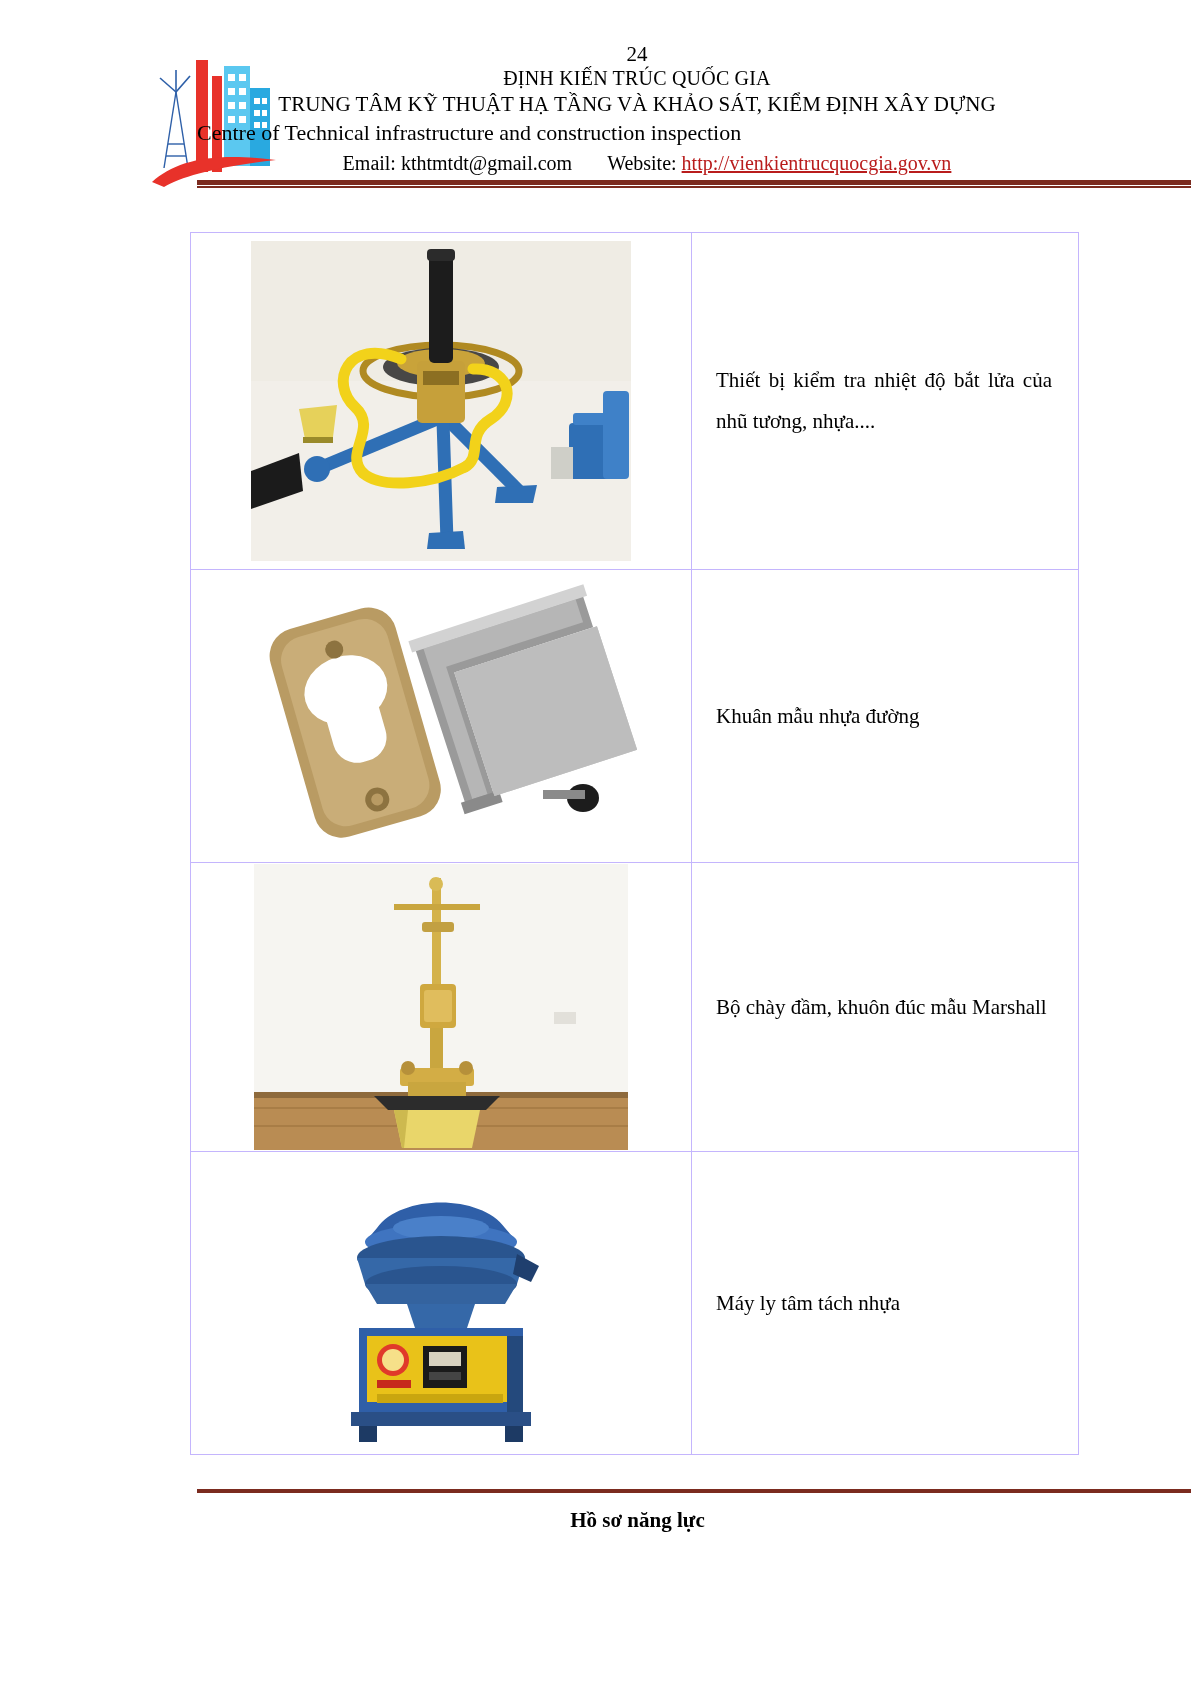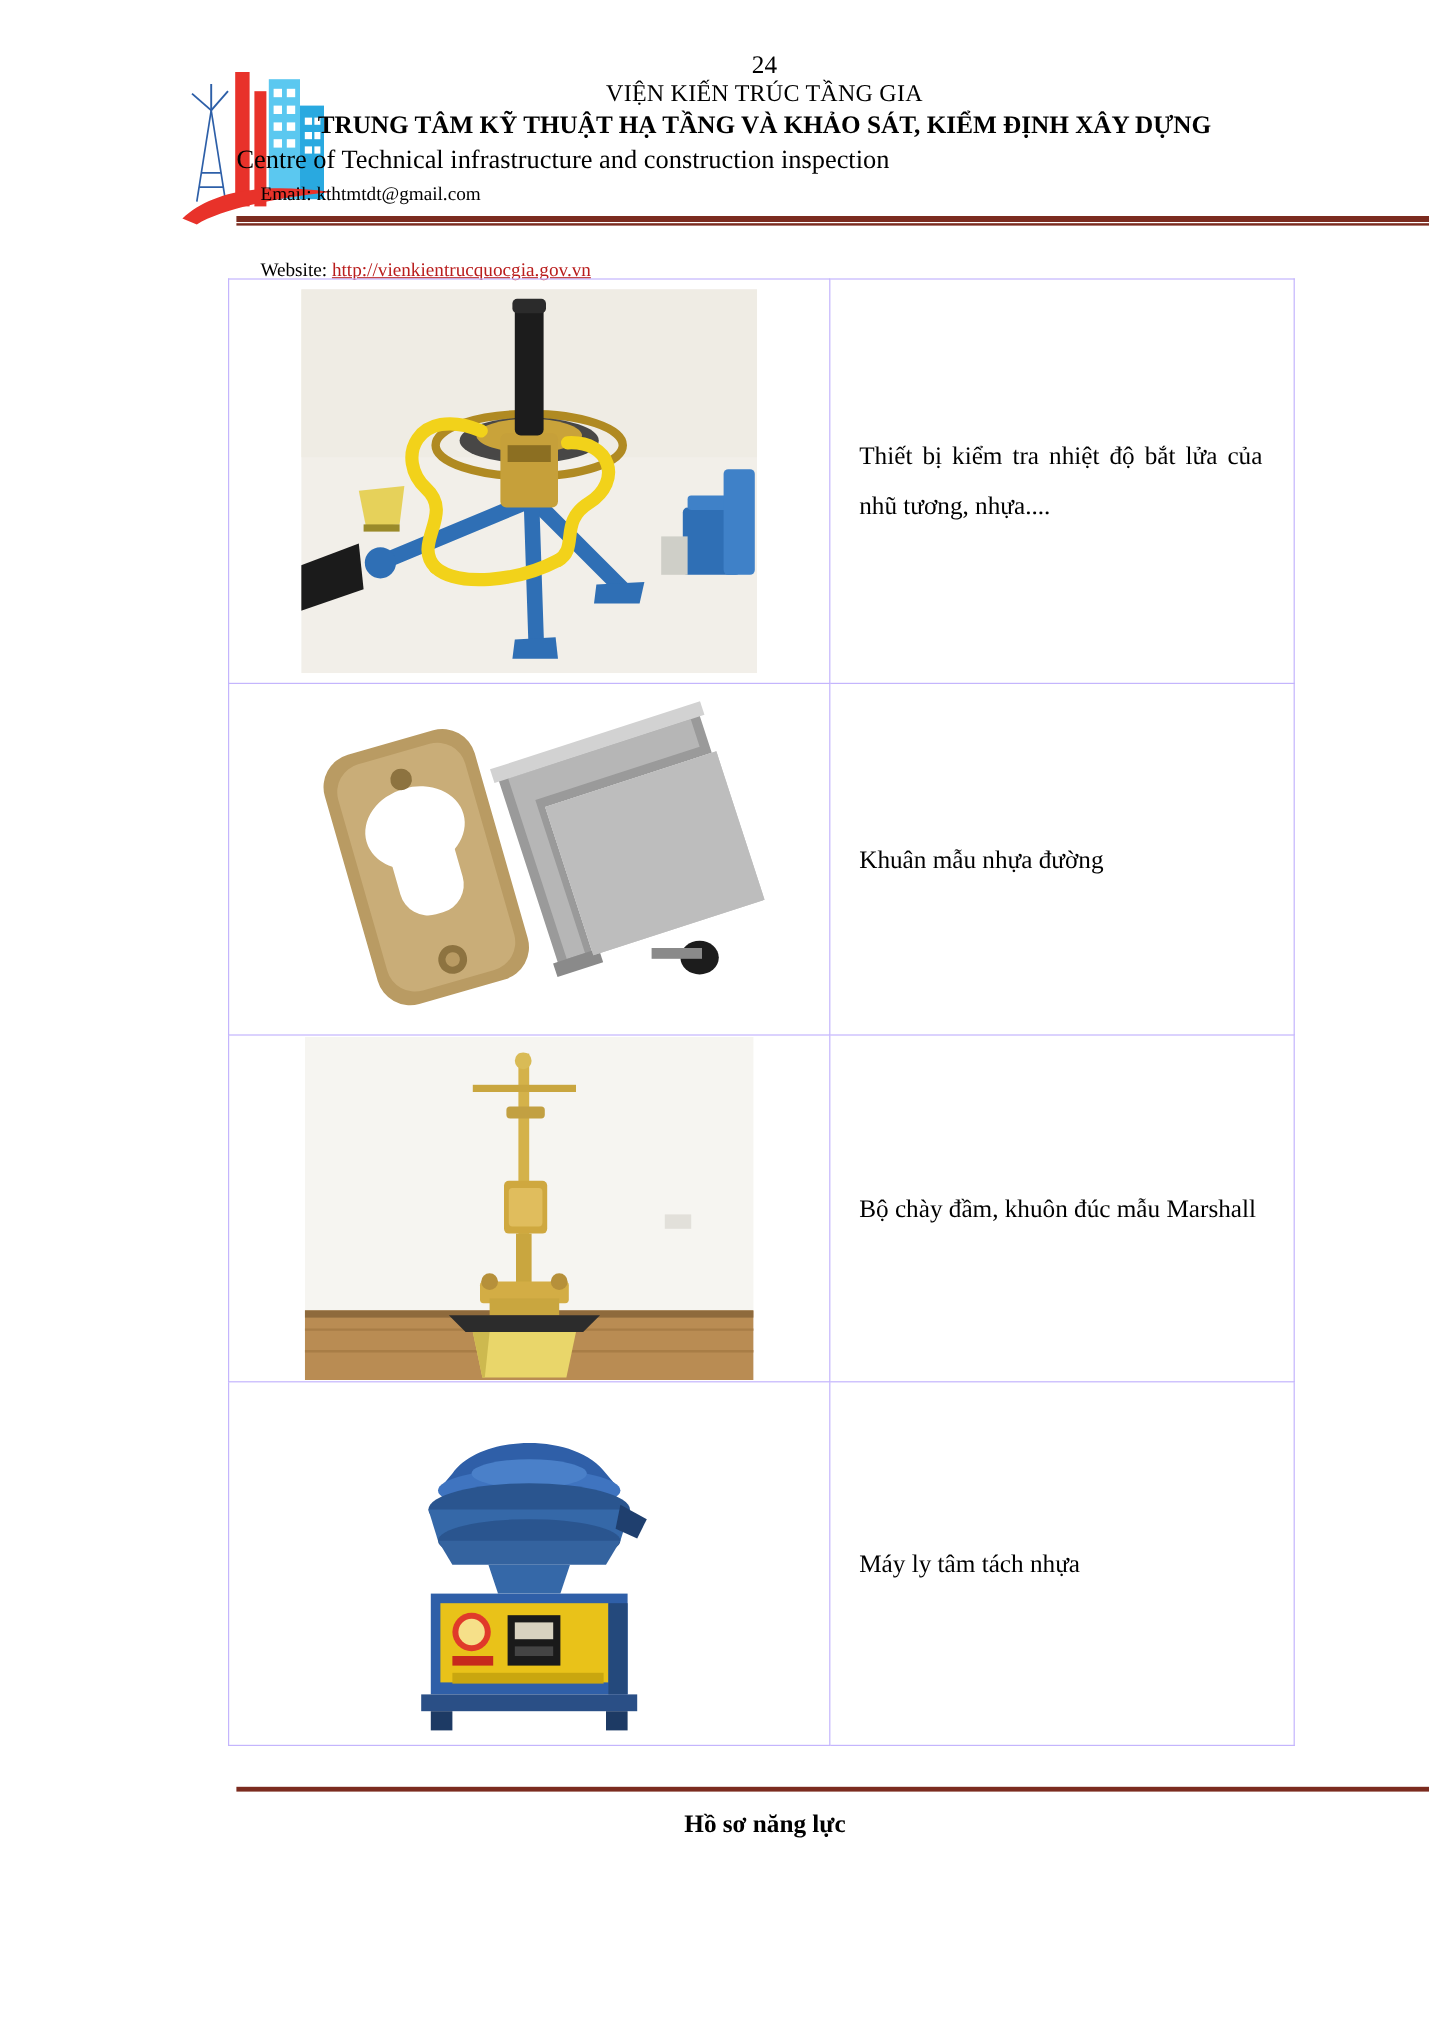--- a/index.html
+++ b/index.html
@@ -39,36 +39,35 @@
   .org-line-1 {
     text-align: center;
     font-size: 20px;
     line-height: 25px;
     letter-spacing: 0.2px;
   }
   .org-line-2 {
     text-align: center;
     font-size: 21px;
     line-height: 27px;
-    font-weight: bold;
+    font-weight: normal;
   }
   .org-line-3 {
     text-align: left;
     font-size: 22px;
     line-height: 29px;
   }
   .contact-line {
     display: flex;
     justify-content: center;
     gap: 35px;
-    font-size: 16px;
+    font-size: 20px;
     line-height: 28px;
     margin-top: 2px;
     padding-left: 20px;
-    flex-direction: column;
   }
   .contact-seg {
     white-space: nowrap;
   }
   .link {
     color: #b91c1c;
     text-decoration: underline;
   }
 
   
@@ -199,21 +198,21 @@
         <rect x="104" y="74" width="6" height="6"></rect>
         <rect x="112" y="74" width="5" height="6"></rect>
       </g>
 
       <path d="M2 134 C 26 112, 64 104, 126 112 C 70 118, 32 128, 14 139 Z" fill="#e8322a"></path>
     </svg>
   </div>
 
   <div class="header">
     <div class="page-number">24</div>
-    <div class="org-line-1">VIỆN KIẾN TRÚC TẦNG GIA</div>
+    <div class="org-line-1">ĐỊNH KIẾN TRÚC QUỐC GIA</div>
     <div class="org-line-2">TRUNG TÂM KỸ THUẬT HẠ TẦNG VÀ KHẢO SÁT, KIỂM ĐỊNH XÂY DỰNG</div>
     <div class="org-line-3">Centre of Technical infrastructure and construction inspection</div>
     <div class="contact-line">
       <span class="contact-seg">
         <span>Email:</span>
         <span>kthtmtdt@gmail.com</span>
       </span>
       <span class="contact-seg">
         <span>Website:</span>
         <span class="link">http://vienkientrucquocgia.gov.vn</span>

